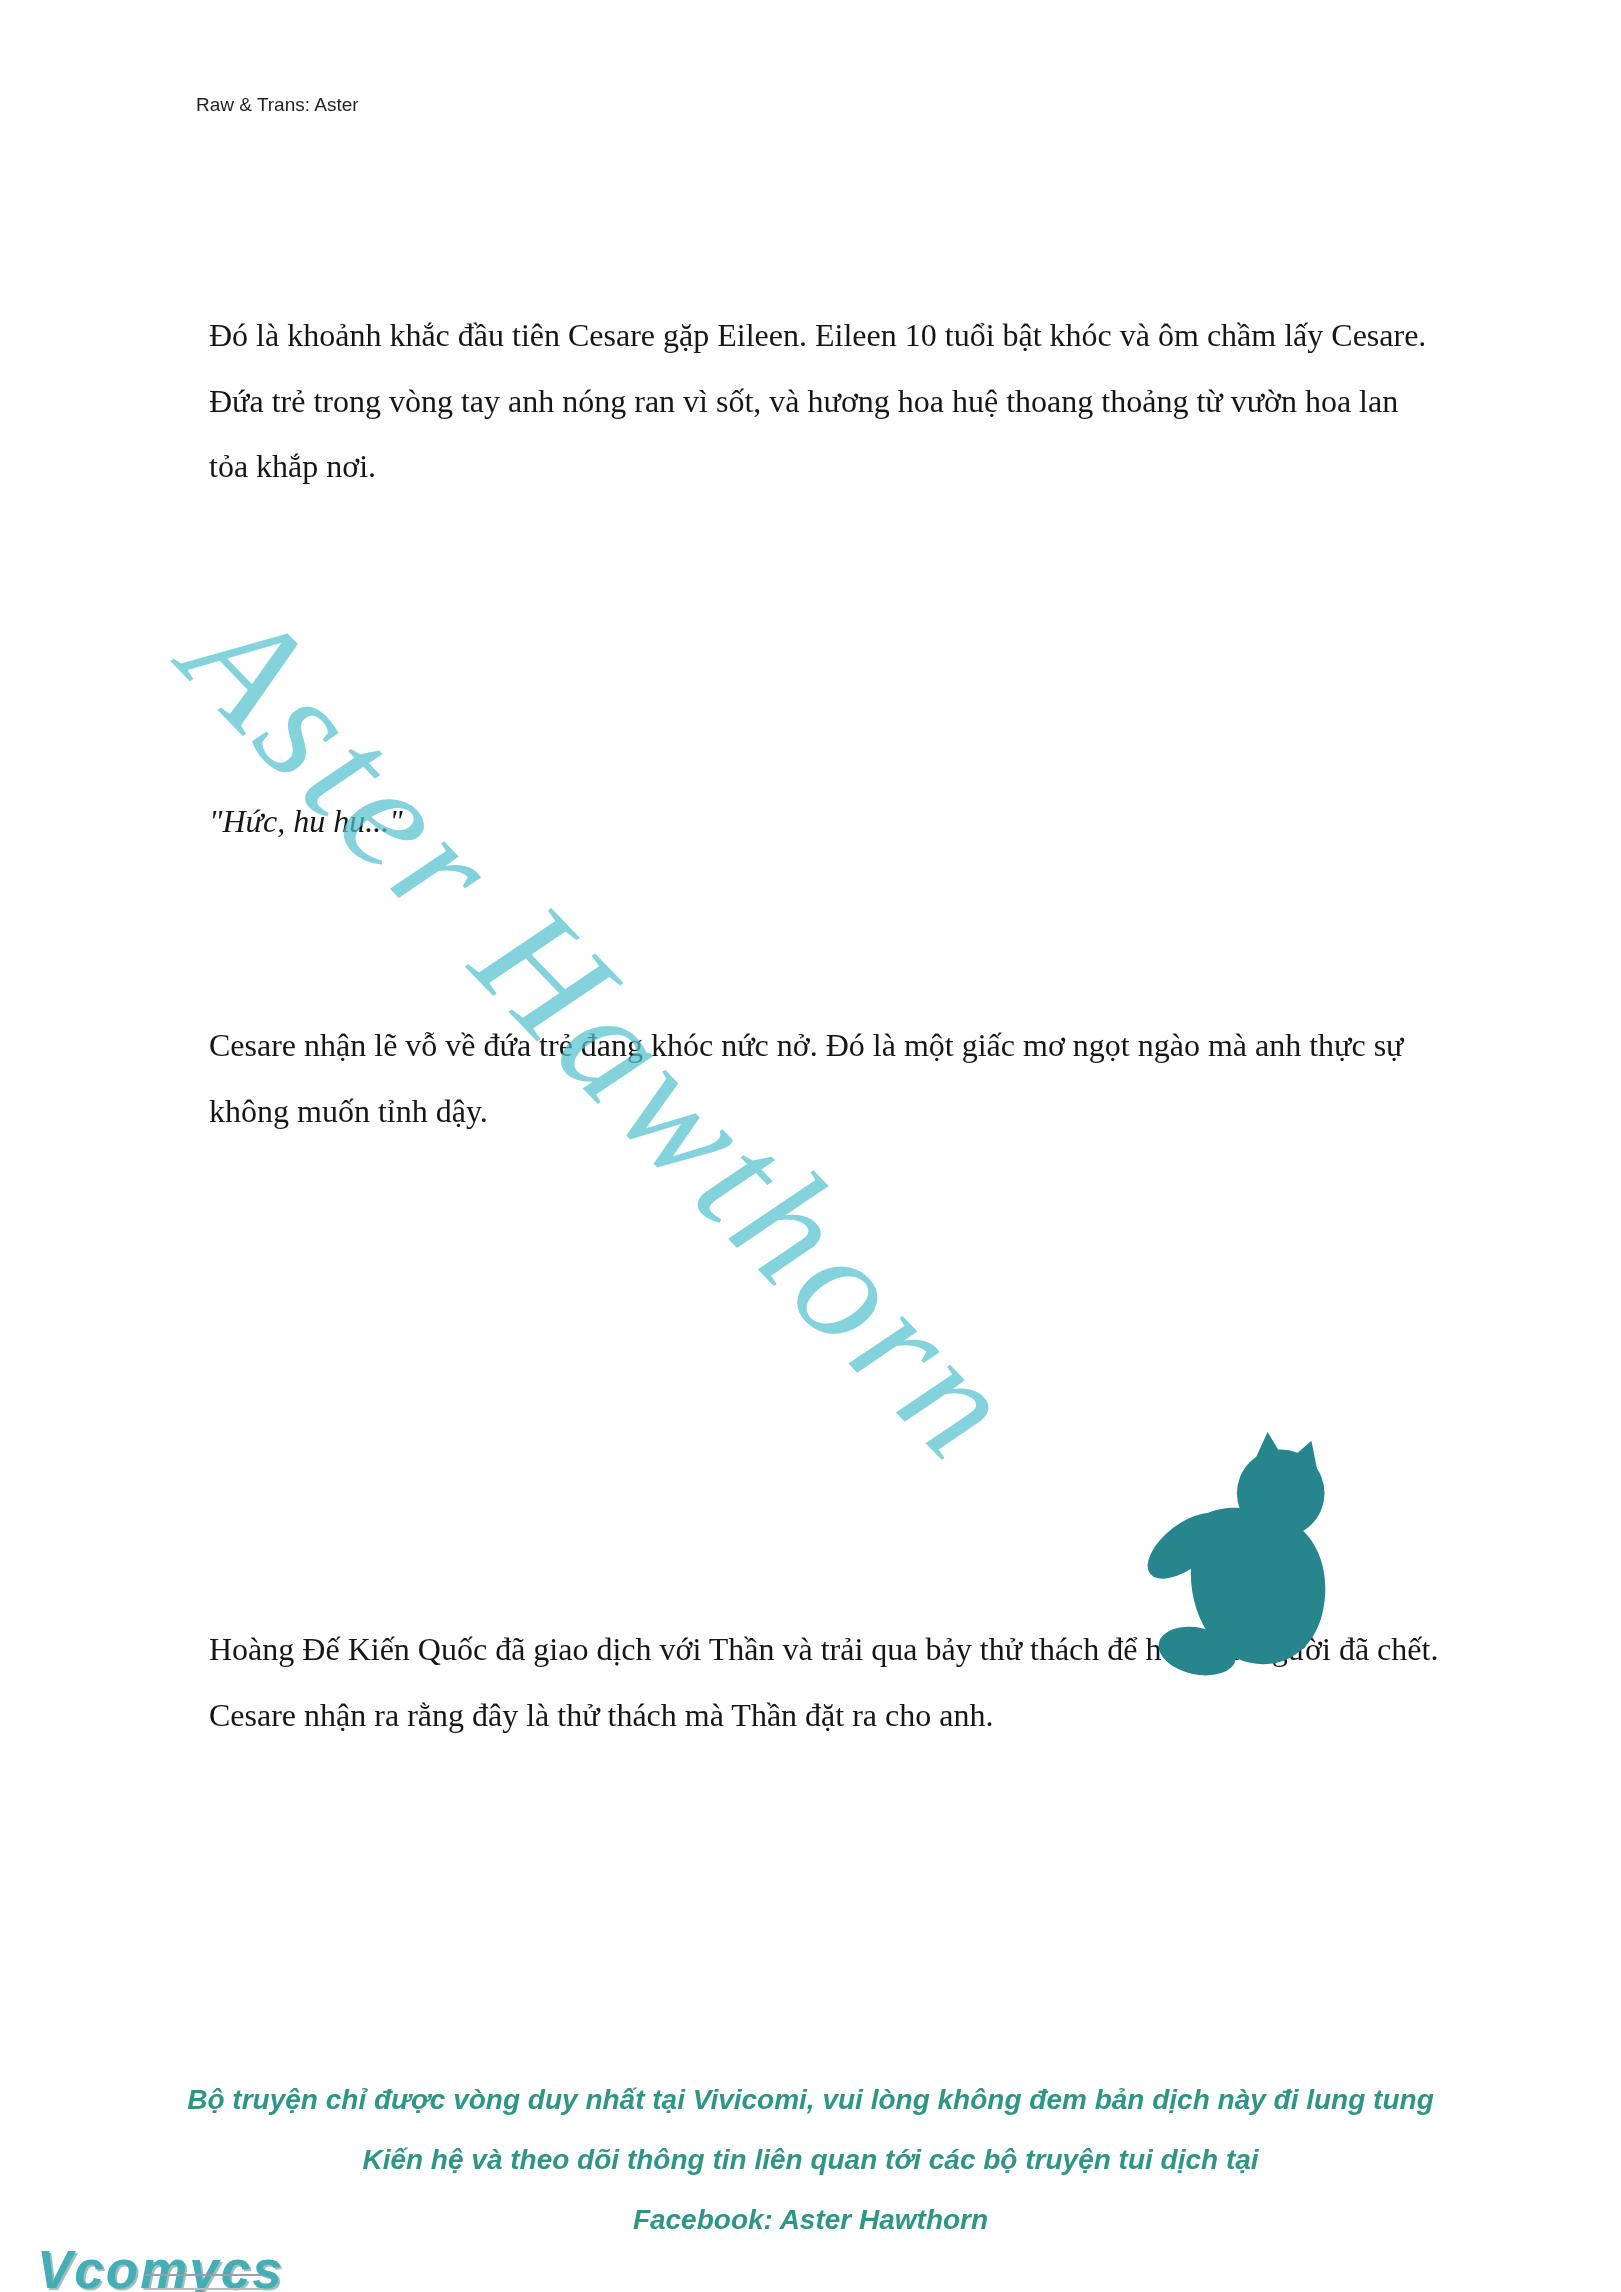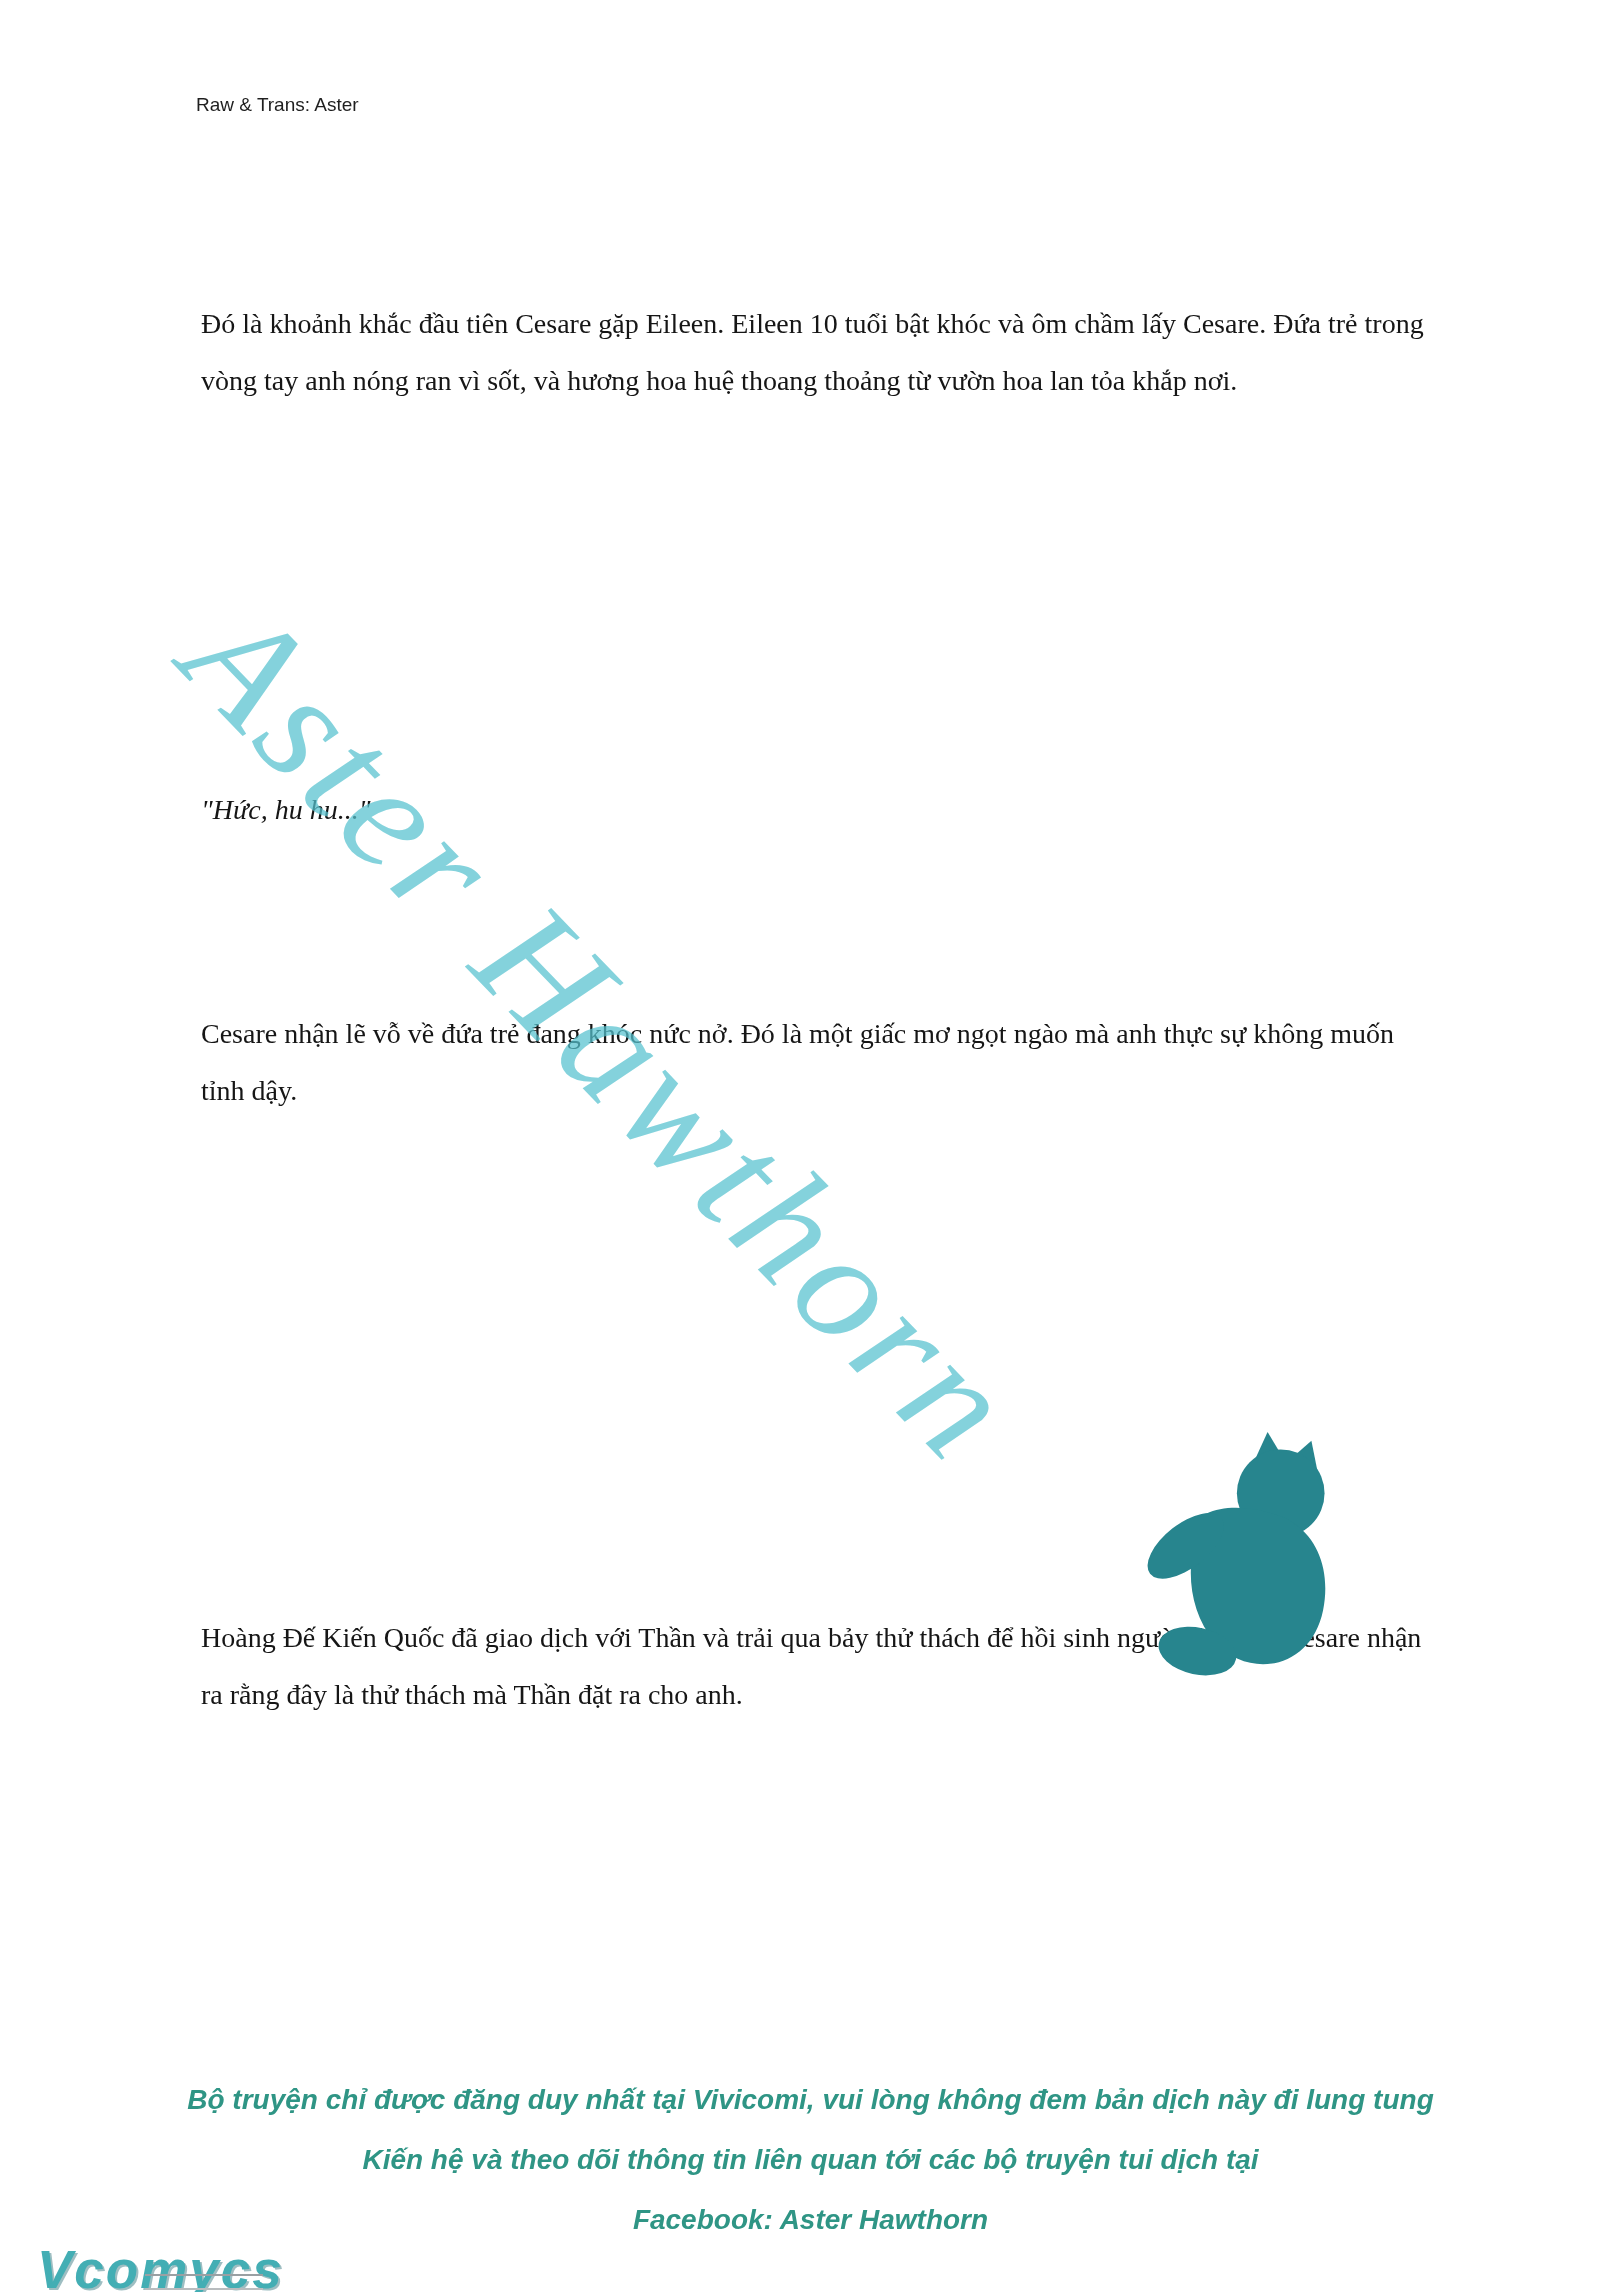--- a/index.html
+++ b/index.html
@@ -18,22 +18,22 @@
     top: 94px;
     font-family: "Liberation Sans", sans-serif;
     font-size: 19px;
     color: #1f1f1f;
   }
 
   .para {
     position: absolute;
     left: 196px;
     width: 1230px;
-    margin: 5px;
-    font-size: 28px;
+    margin: 13px;
+    font-size: 32px;
     line-height: 2.05;
     color: #161616;
   }
   .p1 { top: 290px; }
   .p2 { top: 776px; font-style: italic; }
   .p3 { top: 1000px; }
   .p4 { top: 1302px; }
   .p5 { top: 1604px; }
 
   .watermark {
@@ -116,21 +116,21 @@
     <path d="M 52,58
              C 38,82 36,120 58,146
              C 82,172 124,164 132,124
              C 138,94 126,66 98,58
              C 82,53 64,52 52,58 Z"></path>
     <ellipse cx="38" cy="80" rx="31" ry="15" transform="rotate(-38 38 80)"></ellipse>
     <ellipse cx="46" cy="152" rx="27" ry="16" transform="rotate(12 46 152)"></ellipse>
   </svg>
 
   <div class="footer" style="color: rgb(47, 149, 133);">
-    <p>Bộ truyện chỉ được đăng duy nhất tại Vivicomi, vui lòng không đem bản dịch này đi lung tung</p>
+    <p>Bộ truyện chỉ được vòng duy nhất tại Vivicomi, vui lòng không đem bản dịch này đi lung tung</p>
     <p>Kiến hệ và theo dõi thông tin liên quan tới các bộ truyện tui dịch tại</p>
     <p>Facebook: Aster Hawthorn</p>
   </div>
 
   <div class="logo" style="color: rgb(67, 174, 180);">Vcomycs</div>
   <div class="logo-lines"></div>
 
 </div>
 
 

